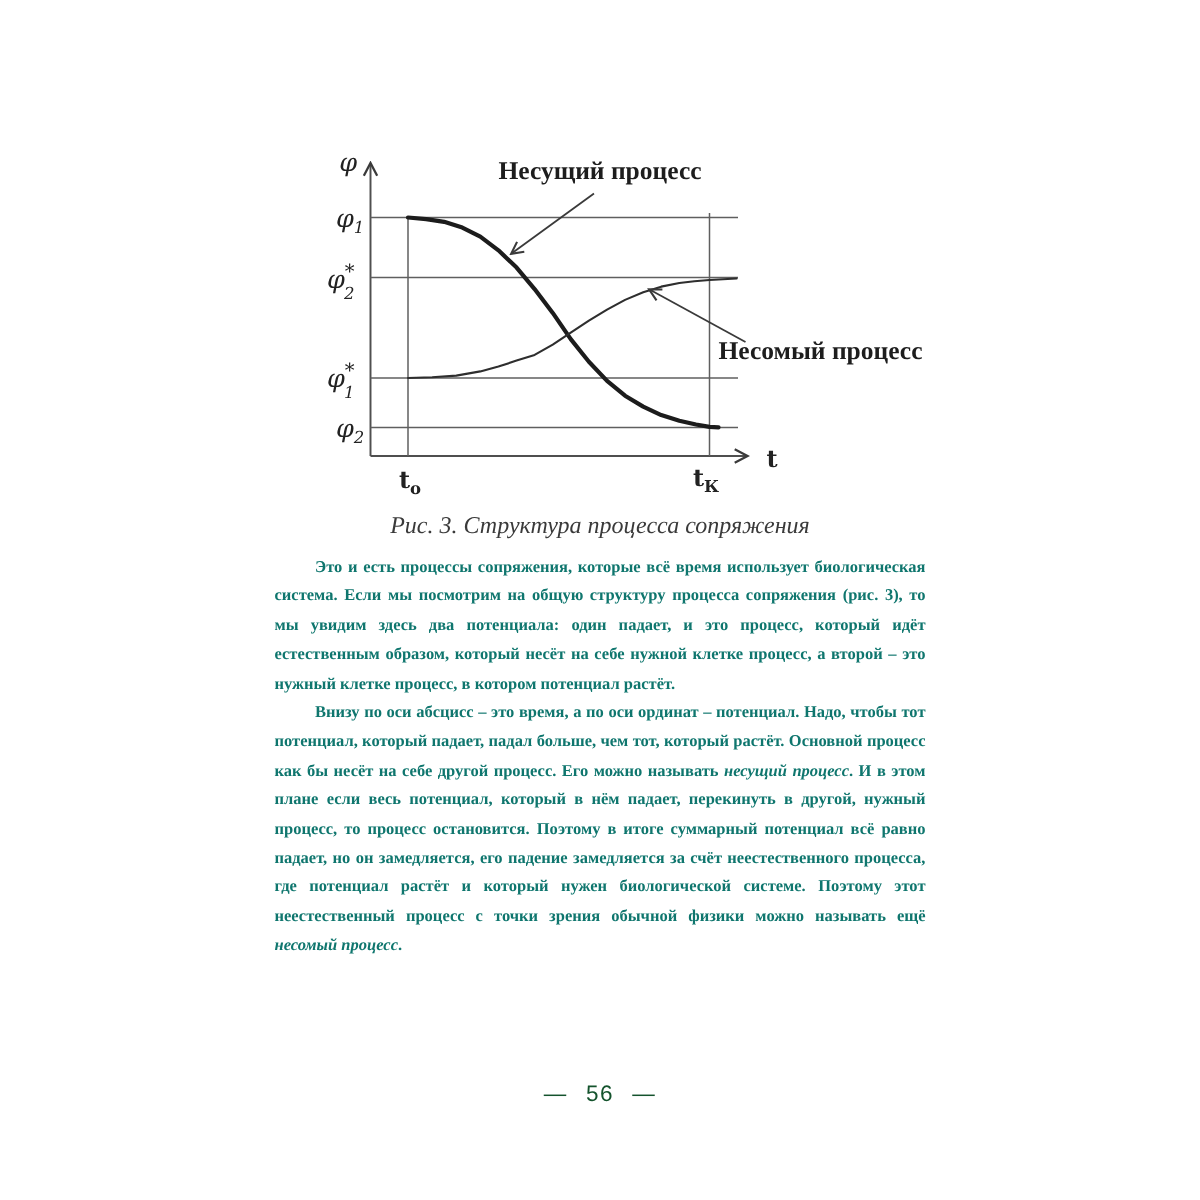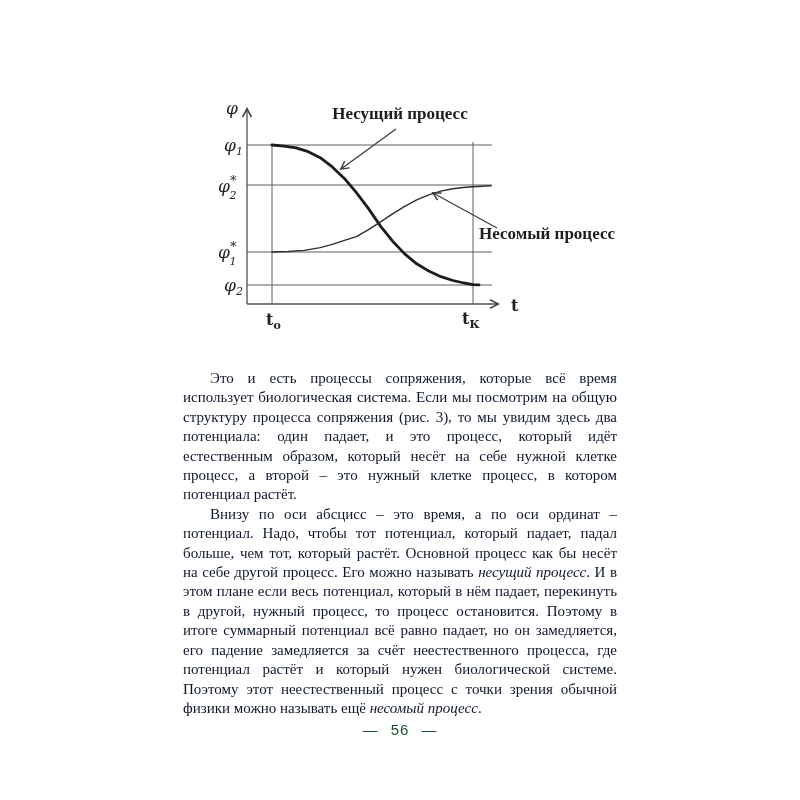--- a/index.html
+++ b/index.html
@@ -7,21 +7,21 @@
     position:relative;width:800px;height:800px;background:#ffffff;overflow:hidden;
     font-family:"Liberation Serif", serif;color:#3a3a3a;
   }
   .figure-svg{position:absolute;left:180px;top:86px;}
   .fig-caption{
     position:absolute;left:183px;top:342px;width:434px;
     text-align:center;font-style:italic;font-size:16px;color:#3a3a3a;
   }
   .body-text{
     position:absolute;left:183px;top:369px;width:434px;
-    font-size:15px;line-height:19.4px;text-align:justify;color:#0f172a;
+    font-size:11px;line-height:19.4px;text-align:justify;color:#0f766e;font-weight:bold;
   }
   .body-text p{margin:0;text-indent:27px;}
   .body-text em{font-style:italic;}
   .page-number{
     position:absolute;left:0;top:721px;width:800px;text-align:center;
     font-family:"Liberation Sans", sans-serif;font-size:15px;color:#14532d;
     letter-spacing:1px;word-spacing:7px;
   }
   .curve-thick{fill:none;stroke:#1c1c1c;stroke-width:2.8;stroke-linecap:round;stroke-linejoin:round;}
   .curve-thin{fill:none;stroke:#2e2e2e;stroke-width:1.4;stroke-linecap:round;stroke-linejoin:round;}
@@ -71,20 +71,21 @@
     <text class="phi" x="218" y="256"><tspan>φ</tspan><tspan class="sup" dy="-7">*</tspan><tspan class="sub" dx="-7" dy="14">1</tspan></text>
     <text class="phi" x="224" y="289"><tspan>φ</tspan><tspan class="sub" dy="4">2</tspan></text>
 
     <text class="tick" x="266" y="323"><tspan>t</tspan><tspan class="sub" dy="4">о</tspan></text>
     <text class="tick" x="462" y="322"><tspan>t</tspan><tspan class="sub" dy="4">К</tspan></text>
 
     <text class="ann-text" x="400" y="117" text-anchor="middle">Несущий процесс</text>
     <text class="ann-text" x="479" y="237">Несомый процесс</text>
   </svg>
 
+  <div class="fig-caption">Рис. 3. Структура процесса сопряжения</div>
 
   <div class="body-text">
     <p>Это и есть процессы сопряжения, которые всё время использует биологическая система. Если мы посмотрим на общую структуру процесса сопряжения (рис. 3), то мы увидим здесь два потенциала: один падает, и это процесс, который идёт естественным образом, который несёт на себе нужной клетке процесс, а второй – это нужный клетке процесс, в котором потенциал растёт.</p>
     <p><span>Внизу по оси абсцисс – это время, а по оси ординат – потенциал. Надо, чтобы тот потенциал, который падает, падал больше, чем тот, который растёт. Основной процесс как бы несёт на себе другой процесс. Его можно называть </span><em>несущий процесс</em><span>. И в этом плане если весь потенциал, который в нём падает, перекинуть в другой, нужный процесс, то процесс остановится. Поэтому в итоге суммарный потенциал всё равно падает, но он замедляется, его падение замедляется за счёт неестественного процесса, где потенциал растёт и который нужен биологической системе. Поэтому этот неестественный процесс с точки зрения обычной физики можно называть ещё </span><em>несомый процесс</em><span>.</span></p>
   </div>
 
   <div class="page-number">— 56 —</div>
 
 </div>
 

